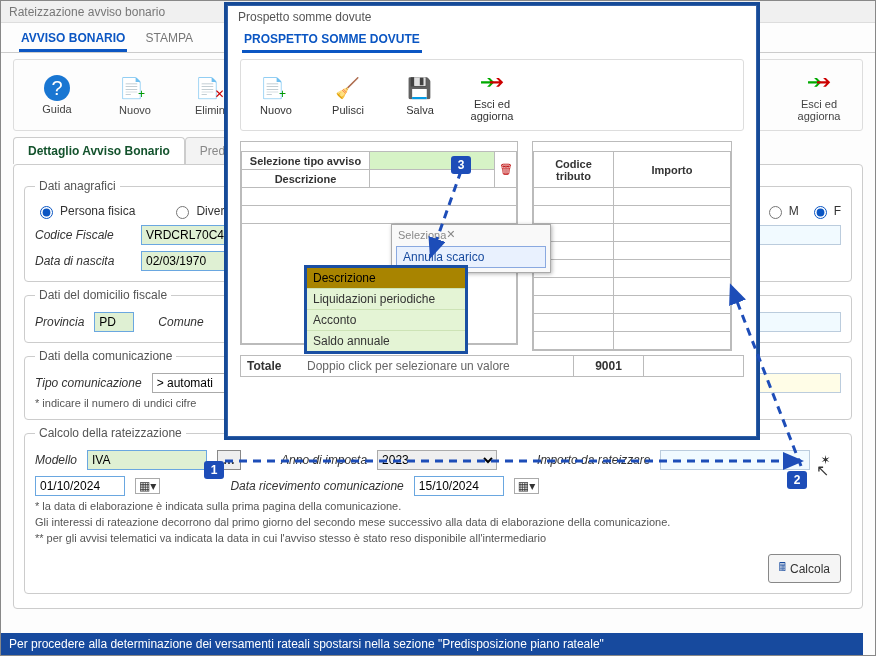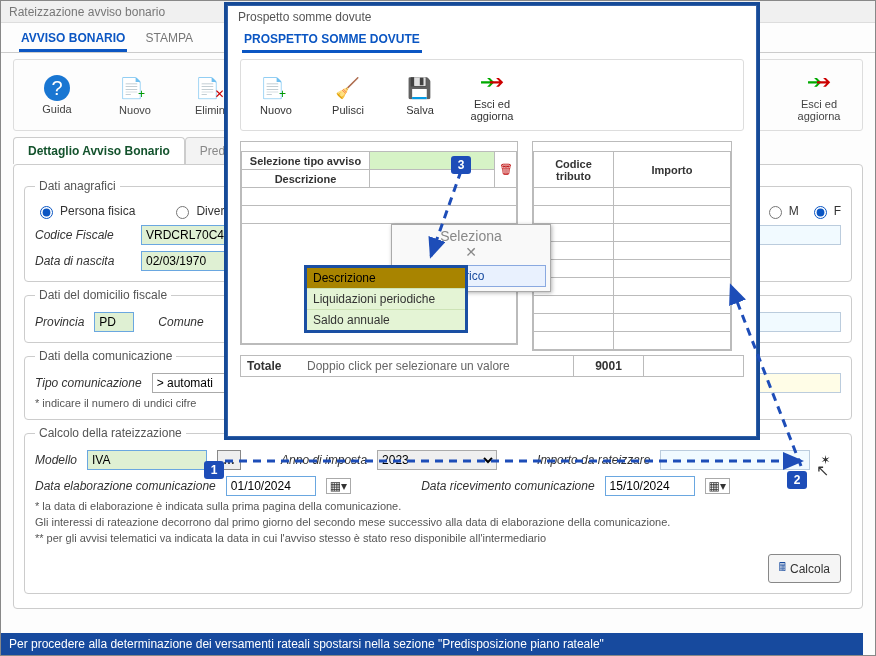--- a/index.html
+++ b/index.html
@@ -48,21 +48,21 @@
   .green-cell { background:#d6f3c6;}
   .popup-footer { display:flex; margin:0 12px 8px 12px; border:1px solid #bbb;}
   .popup-footer div { padding:3px 6px; font-size:12px;}
   .hint { font-size:11px; color:#666; padding:2px 8px;}
   
   .dropdown-panel { position:absolute; left:303px; top:264px; width:164px; border:3px solid #1a4fa3; background:#fffde7; z-index:30;}
   .dropdown-header { background:#a88400; color:#000; padding:3px 6px; font-size:12px;}
   .dropdown-item { padding:3px 6px; font-size:12px; background:#e4f4d5; border-top:1px solid #cde3b6; cursor:pointer;}
   
   .context { position:absolute; left:390px; top:223px; width:160px; border:1px solid #aaa; background:#f9f9f9; box-shadow:1px 1px 4px rgba(0,0,0,.3); z-index:25;}
-  .context-head{ display:flex; justify-content:flex-start; align-items:center; padding:3px 6px; color:#888; font-size:14px;flex-direction:column;}
+  .context-head{ display:flex; justify-content:flex-start; align-items:center; padding:3px 6px; color:#888; font-size:11px;}
   .context-item{ border:1px solid #8aa9e0; background:#e9f1fe; margin:2px 4px 4px 4px; padding:3px 6px; font-size:12px; cursor:pointer; color:#174a9e;}
   
   .badge { position:absolute; width:20px; height:18px; background:#1d4db8; color:#fff; font-weight:bold; font-size:12px; text-align:center; line-height:18px; border-radius:3px; z-index:40;}
   
   svg.arrows{position:absolute; left:0; top:0; z-index:35; pointer-events:none;}
   .chev { font-size:18px; }
   .radio input{accent-color:#0b56c3;}
 </style>
 </head>
 <body>
@@ -162,21 +162,20 @@
         <span class="label">Modello</span>
         <input class="text" style="width: 120px;" value="IVA">
         <span class="ellipsis-btn">…</span>
         <span class="label" style="margin-left:30px;">Anno di imposta</span>
         <select style="width:120px;"><option>2023</option></select>
         <span class="label" style="margin-left:30px;">Importo da rateizzare</span>
         <input class="light" style="width: 150px;">
         <span style="cursor:pointer;">✶</span>
       </div>
       <div class="row">
-        <span class="label">Data elaborazione comunicazione</span>
         <input class="date" value="01/10/2024" style="">
         <span style="border:1px solid #aaa;padding:0 3px;cursor:pointer;">▦▾</span>
         <span class="label" style="margin-left:60px;">Data ricevimento comunicazione</span>
         <input class="date" value="15/10/2024" style="">
         <span style="border:1px solid #aaa;padding:0 3px;cursor:pointer;">▦▾</span>
       </div>
       <div class="note">* la data di elaborazione è indicata sulla prima pagina della comunicazione.</div>
       <div class="note">Gli interessi di rateazione decorrono dal primo giorno del secondo mese successivo alla data di elaborazione della comunicazione.</div>
       <div class="note">** per gli avvisi telematici va indicata la data in cui l'avviso stesso è stato reso disponibile all'intermediario</div>
       <div class="right" style="margin-top:10px;">
@@ -300,20 +299,21 @@
     <div class="context-head">
       <span>Seleziona</span>
       <span style="cursor:pointer;">✕</span>
     </div>
     <div class="context-item">Annulla scarico</div>
   </div>
 
   <div class="dropdown-panel">
     <div class="dropdown-header">Descrizione</div>
     <div class="dropdown-item">Liquidazioni periodiche</div>
+    <div class="dropdown-item">Acconto</div>
     <div class="dropdown-item">Saldo annuale</div>
   </div>
 
   <div class="badge" style="left:203px; top:460px;">1</div>
   <div class="badge" style="left:786px; top:470px;">2</div>
   <div class="badge" style="left:450px; top:155px;">3</div>
 
   <svg class="arrows" width="876" height="656">
     <defs>
       <marker id="ah" markerWidth="8" markerHeight="8" refX="6" refY="3" orient="auto">

